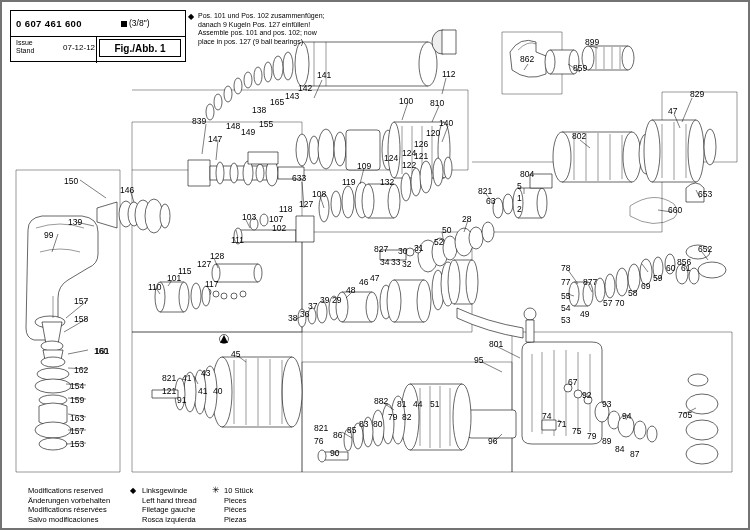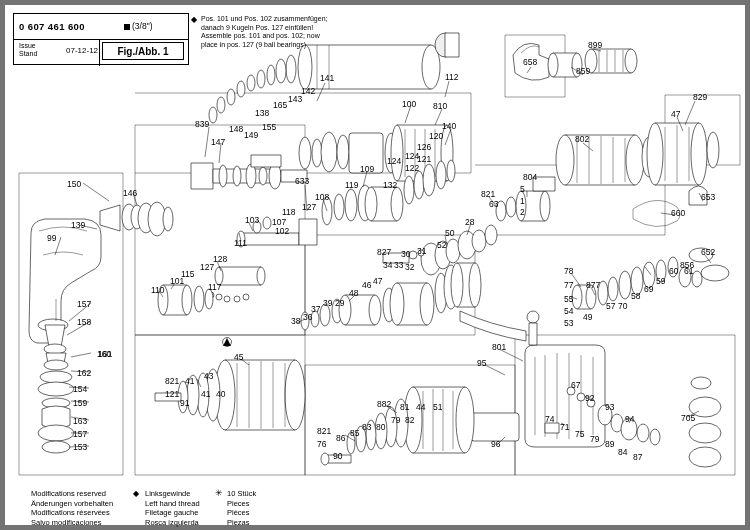--- a/index.html
+++ b/index.html
@@ -7,21 +7,21 @@
     width:750px;height:530px;
     background:#ffffff;
     font-family:"Liberation Sans", sans-serif;
     color:#000;
     overflow:hidden;
   }
   #sheet{
     position:relative;
     width:750px;height:530px;
     box-sizing:border-box;
-    border:5px solid #737373;
+    border:2px solid #737373;
   }
   .lbl{
     position:absolute;
     font-size:8.5px;
     line-height:9px;
     white-space:nowrap;
     color:#000;
   }
   
   #titleblock{
@@ -496,21 +496,21 @@
       <div class="lbl" style="left: 432px; top: 236px;">52</div>
       <div class="lbl" style="left: 440px; top: 224px;">50</div>
       <div class="lbl" style="left: 460px; top: 213px;">28</div>
       <div class="lbl" style="left: 476px; top: 185px;">821</div>
       <div class="lbl" style="left: 484px; top: 195px;">63</div>
       <div class="lbl" style="left: 515px; top: 180px;">5</div>
       <div class="lbl" style="left: 515px; top: 192px;">1</div>
       <div class="lbl" style="left: 515px; top: 203px;">2</div>
       <div class="lbl" style="left: 518px; top: 168px;">804</div>
       <div class="lbl" style="left: 570px; top: 130px;">802</div>
-      <div class="lbl" style="left: 518px; top: 53px;">658</div>
+      <div class="lbl" style="left: 518px; top: 53px;">862</div>
       <div class="lbl" style="left: 571px; top: 62px;">859</div>
       <div class="lbl" style="left: 583px; top: 36px;">899</div>
       <div class="lbl" style="left: 688px; top: 88px;">829</div>
       <div class="lbl" style="left: 666px; top: 105px;">47</div>
       <div class="lbl" style="left: 696px; top: 188px;">653</div>
       <div class="lbl" style="left: 666px; top: 204px;">660</div>
       <div class="lbl" style="left: 696px; top: 243px;">652</div>
       <div class="lbl" style="left: 633px; top: 256px; padding-left: 42px;">856</div>
       <div class="lbl" style="left: 664px; top: 262px;">60</div>
       <div class="lbl" style="left: 679px; top: 262px;">61</div>

